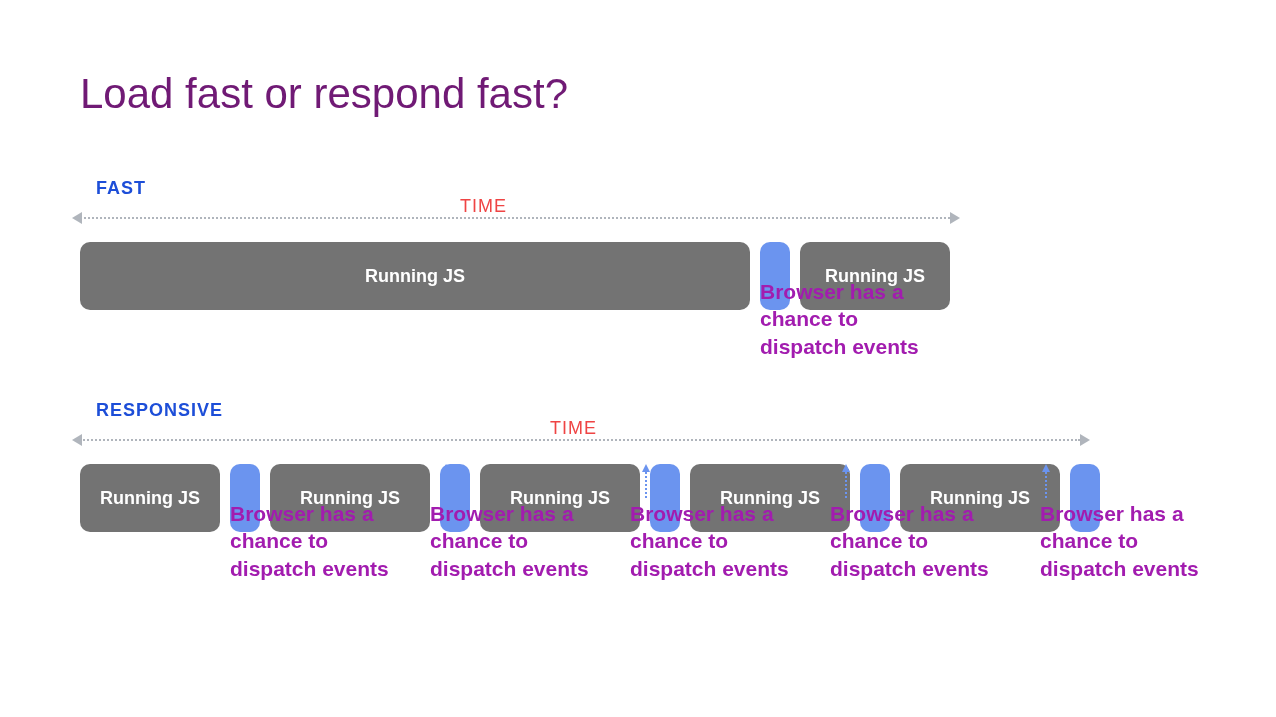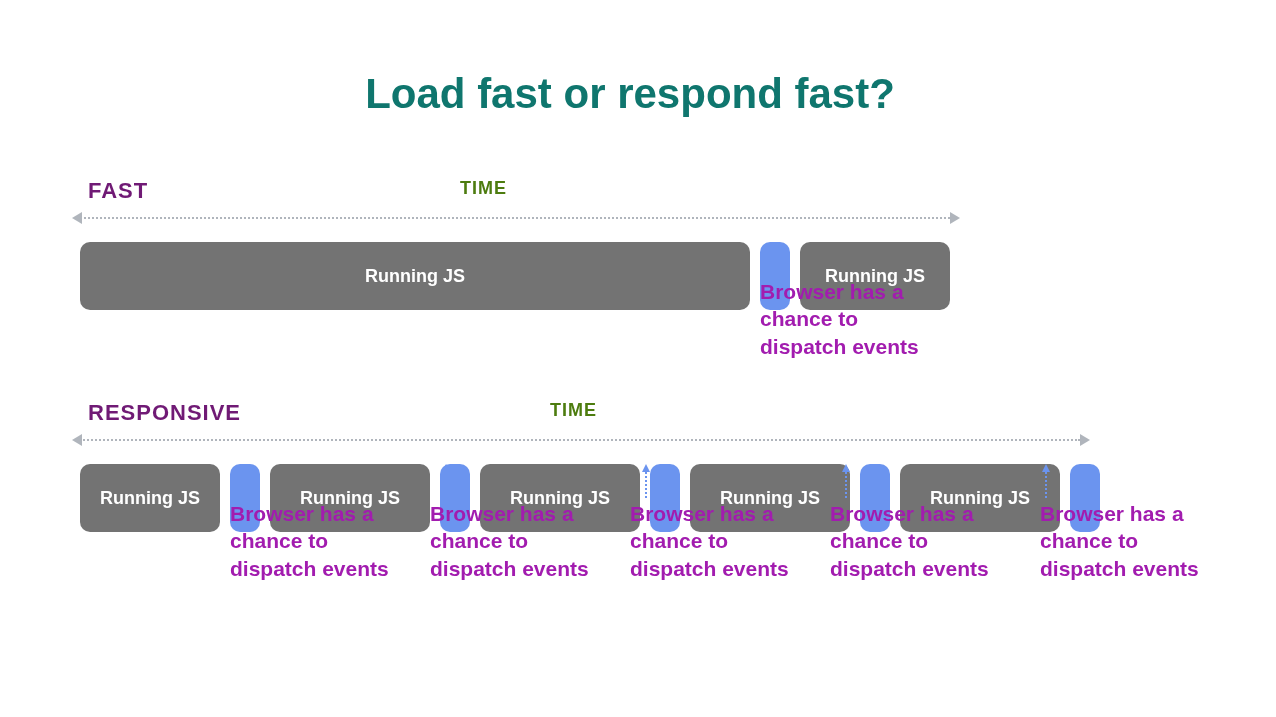--- a/index.html
+++ b/index.html
@@ -11,45 +11,45 @@
     position: relative;
     padding: 0;
   }
   .slide {
     position: absolute;
     left: 80px;
     top: 70px;
     width: 1100px;
   }
   .title {
-    color: #0f766e;
+    color: #701a75;
     font-size: 42px;
-    font-weight: 700;
+    font-weight: 400;
     margin-bottom: 60px;
-    text-align: center;
   }
   .section-labels {
     position: relative;
     height: 30px;
     margin-bottom: 4px;
   }
   .label-left {
     position: absolute;
-    left: 8px;
-    color: #701a75;
-    font-size: 22px;
+    left: 16px;
+    color: #1d4ed8;
+    font-size: 18px;
     font-weight: 700;
     letter-spacing: 1px;
   }
   .label-time {
     position: absolute;
-    color: #4d7c0f;
+    color: #ef4444;
     font-size: 18px;
-    font-weight: 700;
+    font-weight: 400;
     letter-spacing: 1px;
+    margin-top: 18px;
   }
   .axis-wrap {
     position: relative;
     height: 12px;
     margin-bottom: 18px;
   }
   .axis {
     position: absolute;
     left: 0;
     top: 5px;

